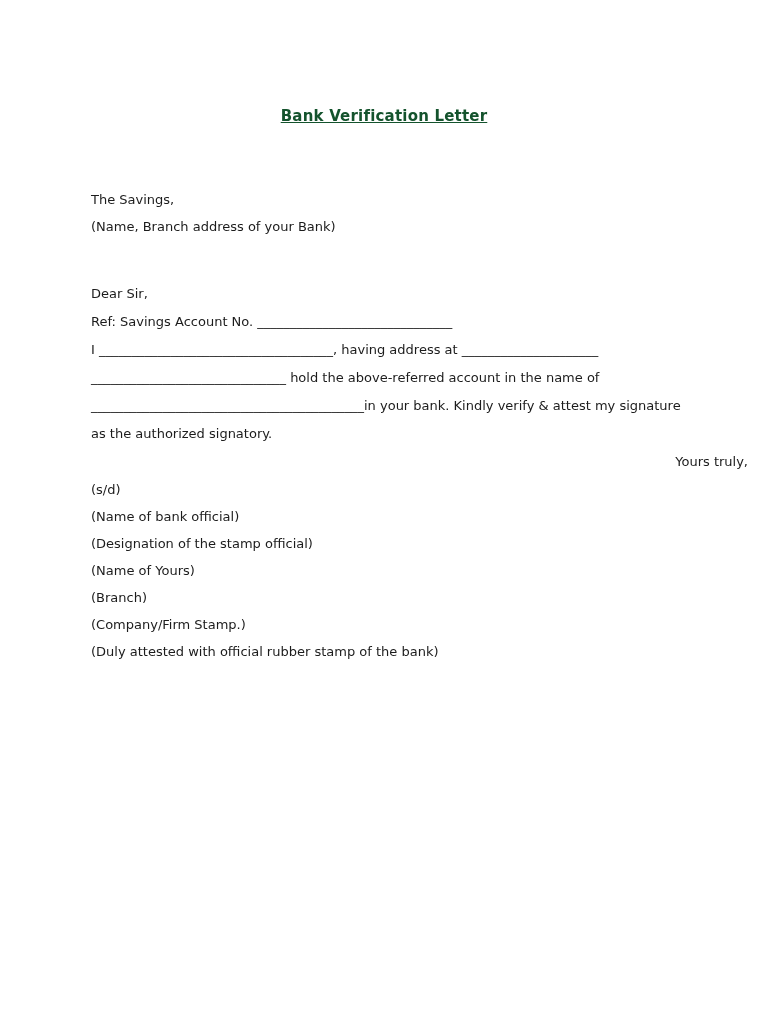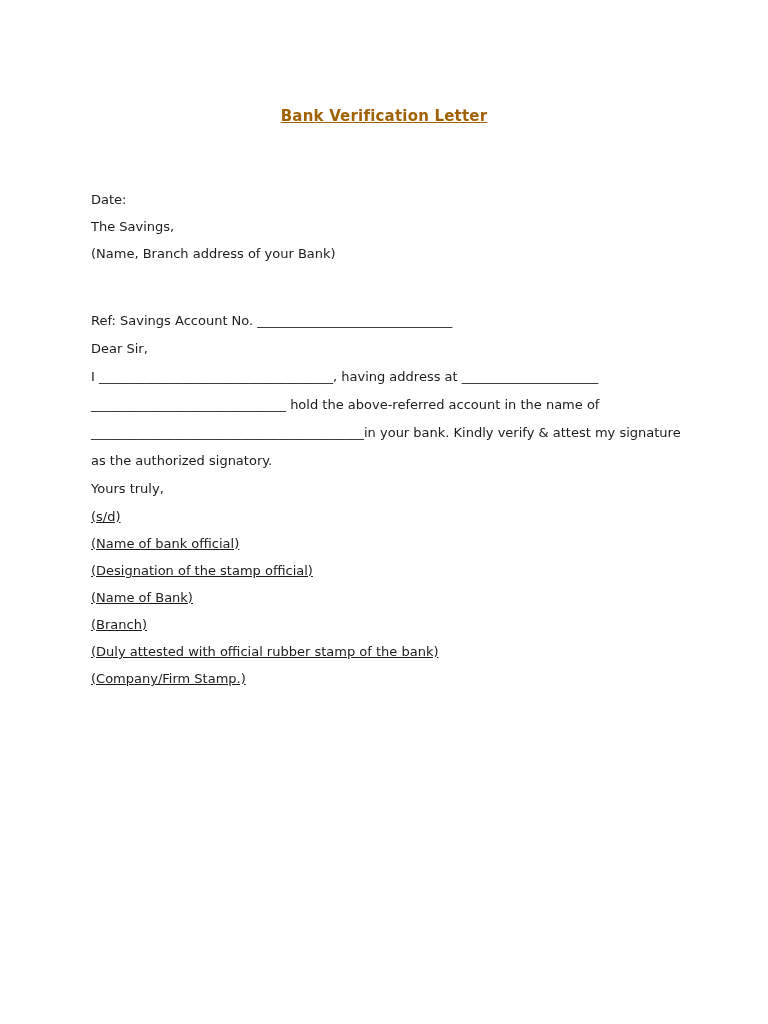--- a/index.html
+++ b/index.html
@@ -14,78 +14,77 @@
     background: #ffffff;
     overflow: hidden;
     font-family: "DejaVu Sans", "Liberation Sans", sans-serif;
     color: #1c1c1c;
   }
   .doc-title {
     margin: 106px 0 0 0;
     text-align: center;
     font-size: 15px;
     font-weight: bold;
-    color: #a16207;
+    color: #14532d;
     text-decoration: underline;
     line-height: 20px;
     letter-spacing: 0.2px;
   }
   .content {
     margin-left: 91px;
     margin-right: 20px;
     font-size: 13px;
   }
   .content p {
     margin: 0;
     white-space: nowrap;
   }
   .address-block { margin-top: 60px; }
   .address-block p { line-height: 27px; }
   .intro-block { margin-top: 40px; }
   .intro-block p { line-height: 28px; }
   .signatory-line { margin-top: 14px; line-height: 28px; }
-  .closing-line { margin-top: 28px; line-height: 28px; }
+  .closing-line { margin-top: 28px; line-height: 28px; text-align: right; }
   .signature-blank { margin-top: 20px; line-height: 28px; }
   .verified-line { margin-top: 6px; line-height: 28px; }
-  .official-block { margin-top: 0; text-decoration: underline; }
+  .official-block { margin-top: 0; }
   .official-block p { line-height: 27px; }
 </style>
 </head>
 <body>
 
 <div class="page">
 
   <h1 class="doc-title">Bank Verification Letter</h1>
 
   <div class="content">
 
     <div class="address-block">
-      <p>Date:</p>
       <p>The Savings,</p>
       <p>(Name, Branch address of your Bank)</p>
     </div>
 
     <div class="intro-block">
+      <p>Dear Sir,</p>
       <p>Ref: Savings Account No. ______________________________</p>
-      <p>Dear Sir,</p>
       <p>I ____________________________________, having address at _____________________</p>
       <p>______________________________ hold the above-referred account in the name of</p>
       <p>__________________________________________in your bank. Kindly verify &amp; attest my signature</p>
     </div>
 
     <p class="signatory-line">as the authorized signatory.</p>
 
     <p class="closing-line">Yours truly,</p>
 
 
 
     <div class="official-block">
       <p>(s/d)</p>
       <p>(Name of bank official)</p>
       <p>(Designation of the stamp official)</p>
-      <p>(Name of Bank)</p>
+      <p>(Name of Yours)</p>
       <p>(Branch)</p>
+      <p>(Company/Firm Stamp.)</p>
       <p>(Duly attested with official rubber stamp of the bank)</p>
-      <p>(Company/Firm Stamp.)</p>
     </div>
 
   </div>
 </div>
 
 </body></html>

